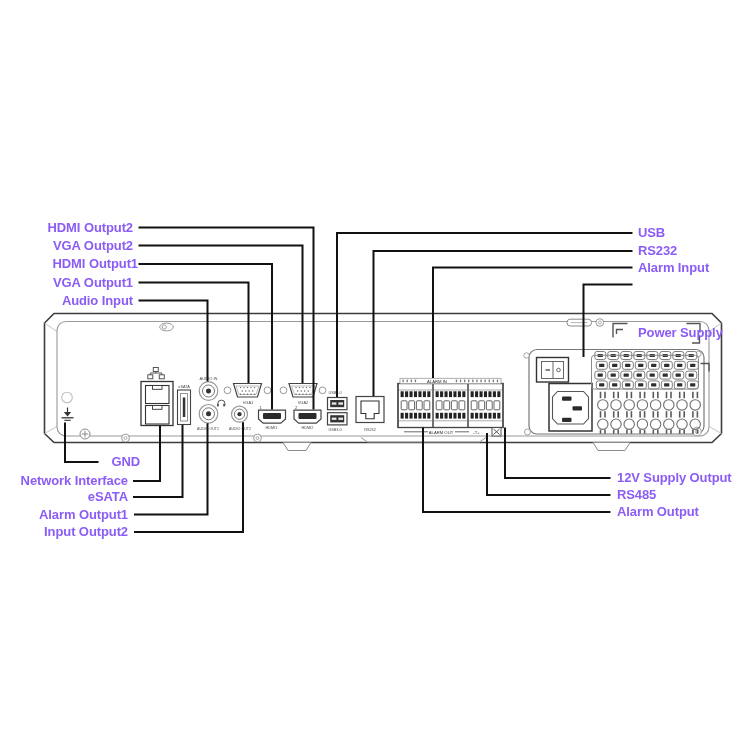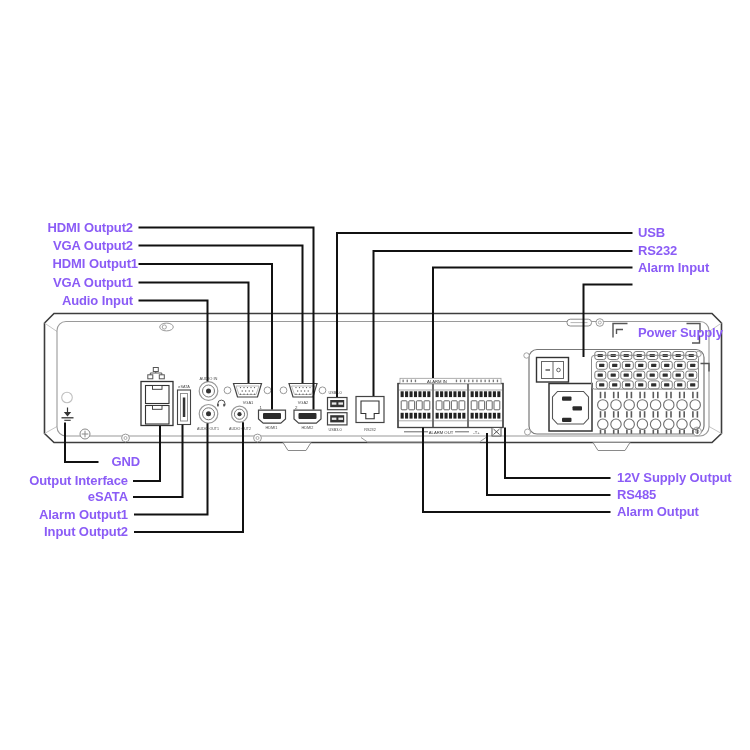--- a/index.html
+++ b/index.html
@@ -459,20 +459,20 @@
 <div class="lbl ra" style="right:617px;top:227.5px;">HDMI Output2</div>
     <div class="lbl ra" style="right:617px;top:245.5px;">VGA Output2</div>
     <div class="lbl ra" style="right:612px;top:264px;">HDMI Output1</div>
     <div class="lbl ra" style="right:617px;top:282.5px;">VGA Output1</div>
     <div class="lbl ra" style="right:617px;top:300.5px;">Audio Input</div>
     <div class="lbl" style="left:638px;top:233px;">USB</div>
     <div class="lbl" style="left:638px;top:251px;">RS232</div>
     <div class="lbl" style="left:638px;top:267.5px;text-align:center;">Alarm Input</div>
     <div class="lbl" style="left:638px;top:284.5px;margin-top:48px;">Power Supply</div>
     <div class="lbl ra" style="right:610px;top:462px;">GND</div>
-    <div class="lbl ra" style="right:622px;top:481px;">Output Interface</div>
+    <div class="lbl ra" style="right:622px;top:481px;">Network Interface</div>
     <div class="lbl ra" style="right:622px;top:497px;">eSATA</div>
     <div class="lbl ra" style="right:622px;top:514.5px;">Alarm Output1</div>
     <div class="lbl ra" style="right:622px;top:532px;">Input Output2</div>
     <div class="lbl" style="left:617px;top:478px;">12V Supply Output</div>
     <div class="lbl" style="left:617px;top:495px;text-align:center;">RS485</div>
     <div class="lbl" style="left:617px;top:512px;">Alarm Output</div>
   </div>
 
 </body></html>

